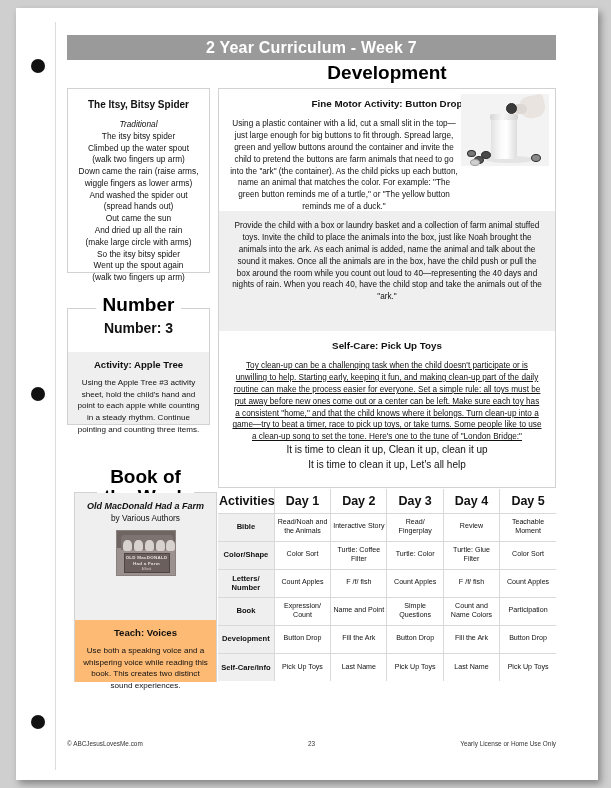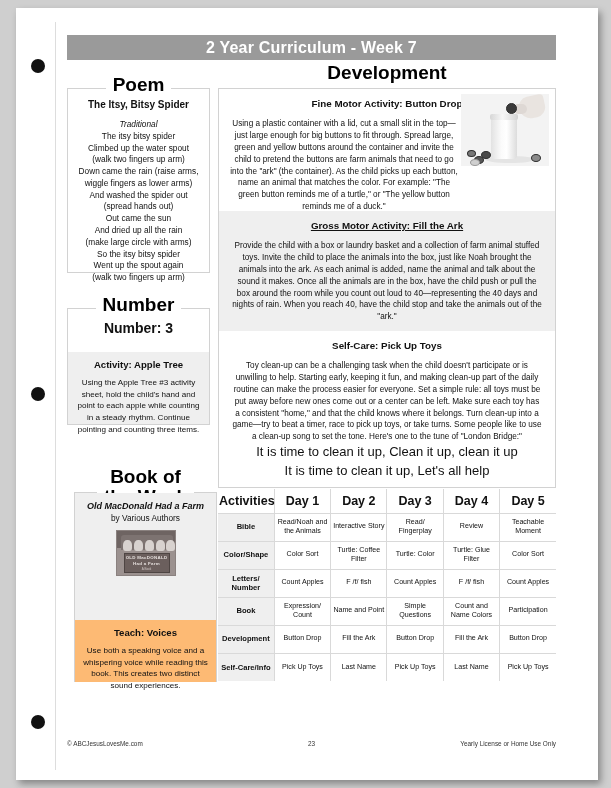--- a/index.html
+++ b/index.html
@@ -145,22 +145,22 @@
   .dev-head {
     text-align:center; font-size:9.8px; font-weight:600; color:#111;
     padding-top:9px;
   }
   .dev-head.ul { text-decoration:underline; font-weight:bold; }
   .dev-text {
     font-size:8.2px; color:#111; line-height:1.45; text-align:center;
   }
   #fine-motor .dev-text { padding:9px 96px 0 10px; }
   #gross-motor .dev-text { padding:9px 12px 0 12px; }
-  #self-care .dev-text { padding:9px 13px 0 13px; }
-  .song-line { font-size:13px; color:#111; line-height:1.45; text-align:center; }
+  #self-care .dev-text { padding:9px 13px 0 13px;text-decoration:underline; }
+  .song-line { font-size:10px; color:#111; line-height:1.45; text-align:center; }
 
   
   #button-photo {
     position:absolute; right:6px; top:5px; width:88px; height:72px;
     background:#f3f3f3; overflow:hidden;
   }
   .jar {
     position:absolute; left:30px; top:23px; width:26px; height:42px;
     background:linear-gradient(90deg,#e2e2e2,#fbfbfb 40%,#ffffff 60%,#dcdcdc);
     border-radius:3px 3px 4px 4px;
@@ -231,23 +231,20 @@
 
 <div class="punch-hole" id="hole-top"></div>
 <div class="punch-hole" id="hole-mid"></div>
 <div class="punch-hole" id="hole-bottom"></div>
 
 <div id="banner">
   <span>2 Year Curriculum - Week 7</span>
 </div>
 
 <div class="fieldset" id="poem-box">
-  <div class="legend">
-    <span>Poem</span>
-  </div>
   <div class="poem-title">The Itsy, Bitsy Spider</div>
   <div class="poem-body">
     <div class="trad">Traditional</div>
     <div>The itsy bitsy spider</div>
     <div>Climbed up the water spout</div>
     <div>(walk two fingers up arm)</div>
     <div>Down came the rain (raise arms,</div>
     <div>wiggle fingers as lower arms)</div>
     <div>And washed the spider out</div>
     <div>(spread hands out)</div>
@@ -319,21 +316,20 @@
       <div class="btn-dot bd-main"></div>
       <div class="btn-dot bd1"></div>
       <div class="btn-dot bd2"></div>
       <div class="btn-dot bd3"></div>
       <div class="btn-dot bd4"></div>
       <div class="btn-dot bd5"></div>
     </div>
   </div>
 
   <div class="dev-sec" id="gross-motor">
-    <div class="dev-head ul">Gross Motor Activity: Fill the Ark</div>
     <div class="dev-text">Provide the child with a box or laundry basket and a collection of farm animal stuffed toys. Invite the child to place the animals into the box, just like Noah brought the animals into the ark. As each animal is added, name the animal and talk about the sound it makes. Once all the animals are in the box, have the child push or pull the box around the room while you count out loud to 40—representing the 40 days and nights of rain. When you reach 40, have the child stop and take the animals out of the "ark."</div>
   </div>
 
   <div class="dev-sec" id="self-care">
     <div class="dev-head">Self-Care: Pick Up Toys</div>
     <div class="dev-text">Toy clean-up can be a challenging task when the child doesn't participate or is unwilling to help. Starting early, keeping it fun, and making clean-up part of the daily routine can make the process easier for everyone. Set a simple rule: all toys must be put away before new ones come out or a center can be left. Make sure each toy has a consistent "home," and that the child knows where it belongs. Turn clean-up into a game—try to beat a timer, race to pick up toys, or take turns. Some people like to use a clean-up song to set the tone. Here's one to the tune of "London Bridge:"</div>
     <div class="song-line">It is time to clean it up, Clean it up, clean it up</div>
     <div class="song-line">It is time to clean it up, Let's all help</div>
   </div>
 </div>

